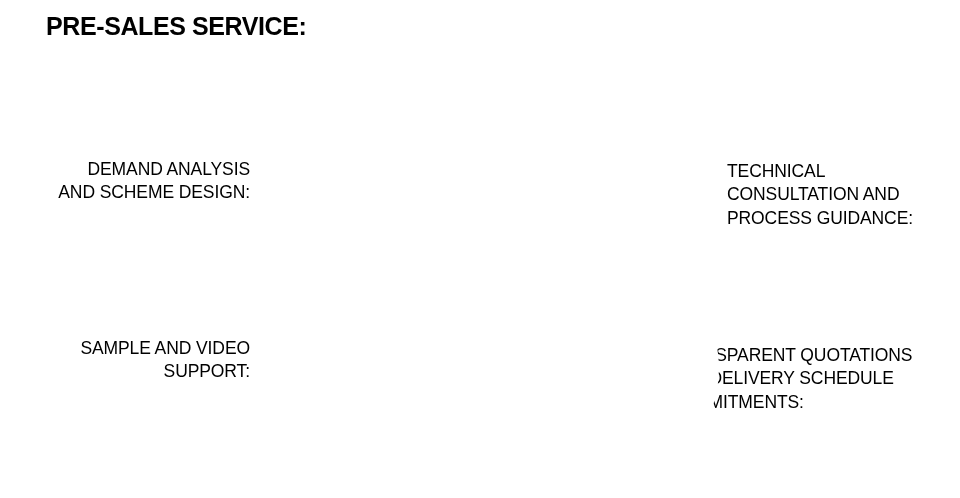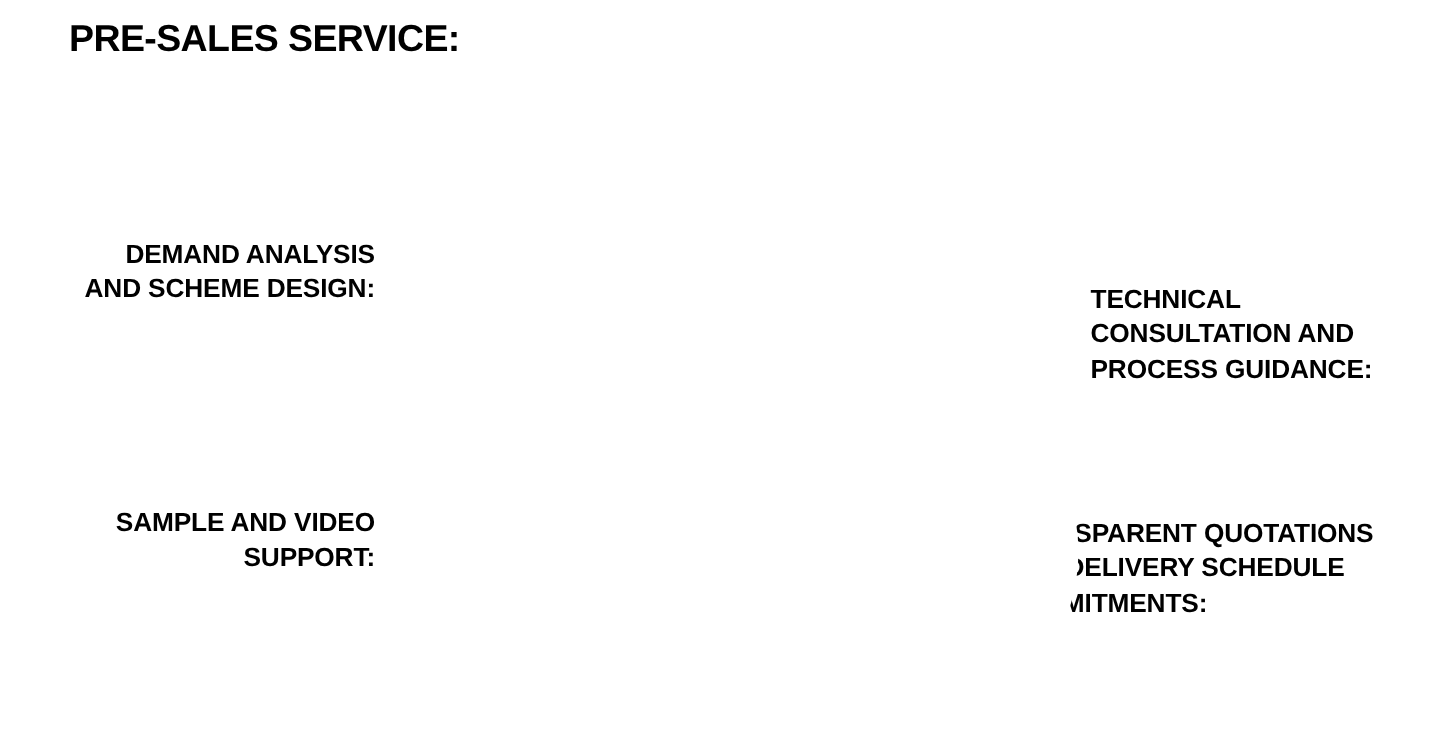--- a/index.html
+++ b/index.html
@@ -89,31 +89,31 @@
     border-radius: 50%;
     background: #ffffff;
     z-index: -1;
   }
 
   
   .label {
     position: absolute;
     color: #000000;
     font-size: 17.5px;
-    font-weight: bold;
+    font-weight: normal;
     line-height: 1.33;
     letter-spacing: -0.1px;
     white-space: pre-line;
   }
   .label.right-al { text-align: right; }
   .label.left-al  { text-align: left; }
 
   #label-tl { left: 10px;  top: 158px; width: 240px; }
   #label-bl { left: 10px;  top: 337px; width: 240px; }
-  #label-tr { left: 727px; top: 160px; width: 228px; margin-top: 28px; }
+  #label-tr { left: 727px; top: 160px; width: 228px; }
   #label-br { left: 668px; top: 344px; width: 292px; }
 </style>
 </head>
 <body>
 
 <div id="canvas">
 
   <div id="page-title">PRE-SALES SERVICE:</div>
 
   <div id="label-tl" class="label right-al">DEMAND ANALYSIS

